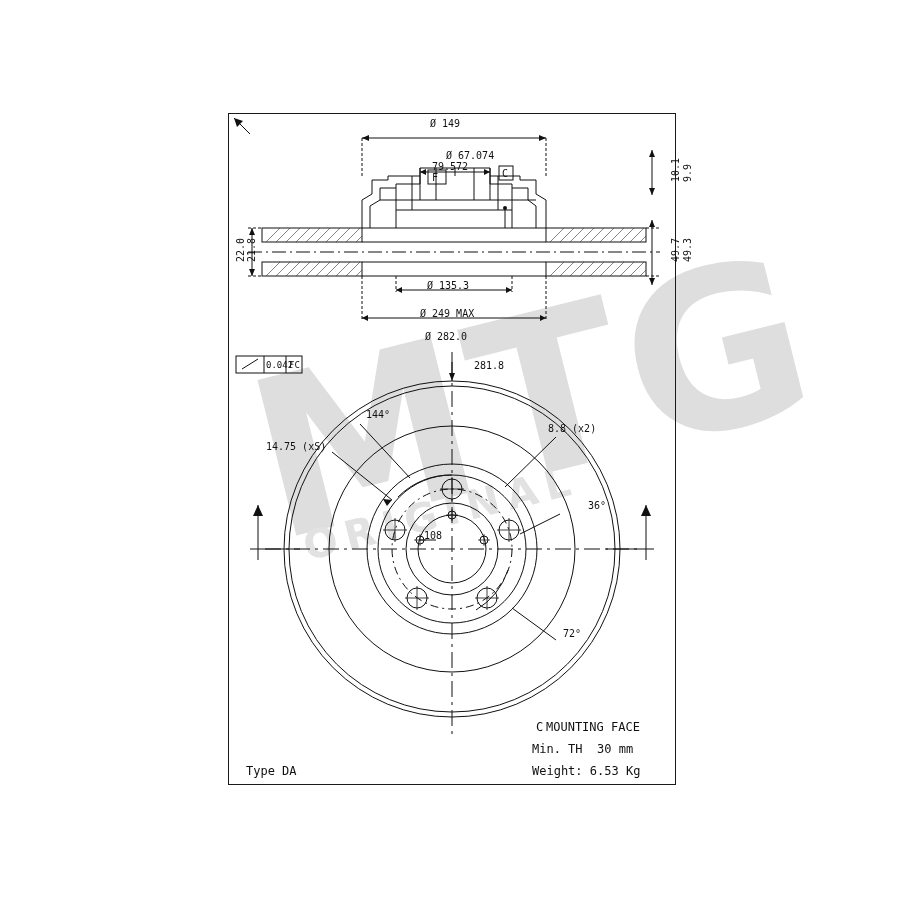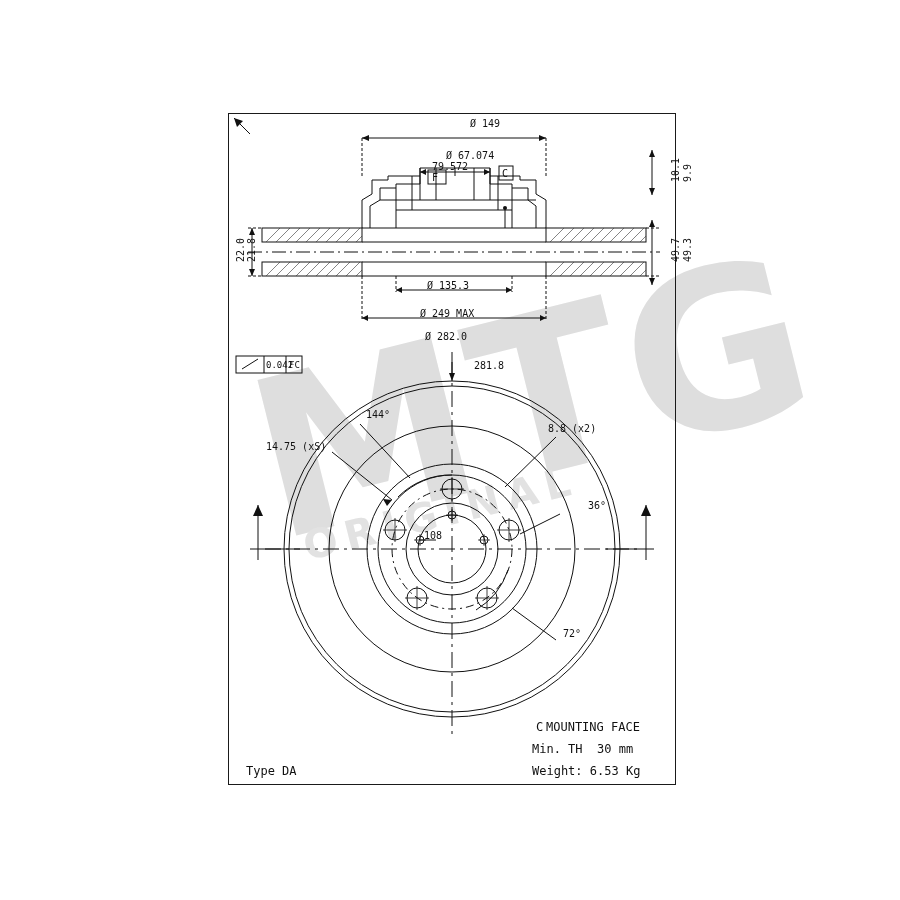--- a/index.html
+++ b/index.html
@@ -278,21 +278,21 @@
 
       <line x1="284" y1="346" x2="620" y2="346" stroke="none"></line>
       <line x1="452" y1="352" x2="452" y2="381"></line>
       <path d="M452 381 l-3 -8 h6 z" fill="#111" stroke="none"></path>
 
       <rect x="499" y="166" width="14" height="14"></rect>
       <rect x="428" y="170" width="18" height="14"></rect>
     </g>
   </svg>
 
-  <div class="lbl" style="left:430px; top:118px;margin-left:40px;">Ø 149</div>
+  <div class="lbl" style="left:430px; top:118px;">Ø 149</div>
   <div class="lbl" style="left:420px; top:150px;padding-left:26px;">Ø 67.074</div>
   <div class="lbl" style="left:432px; top:161px;">79.572</div>
   <div class="lbl" style="left:432px; top:172px;">F</div>
   <div class="lbl" style="left:502px; top:168px;">C</div>
 
   <div class="lbl rot90" style="left:670px; top:182px;">10.1</div>
   <div class="lbl rot90" style="left:682px; top:182px;">9.9</div>
   <div class="lbl rot90" style="left:670px; top:262px;">49.7</div>
   <div class="lbl rot90" style="left:682px; top:262px;">49.3</div>
 

